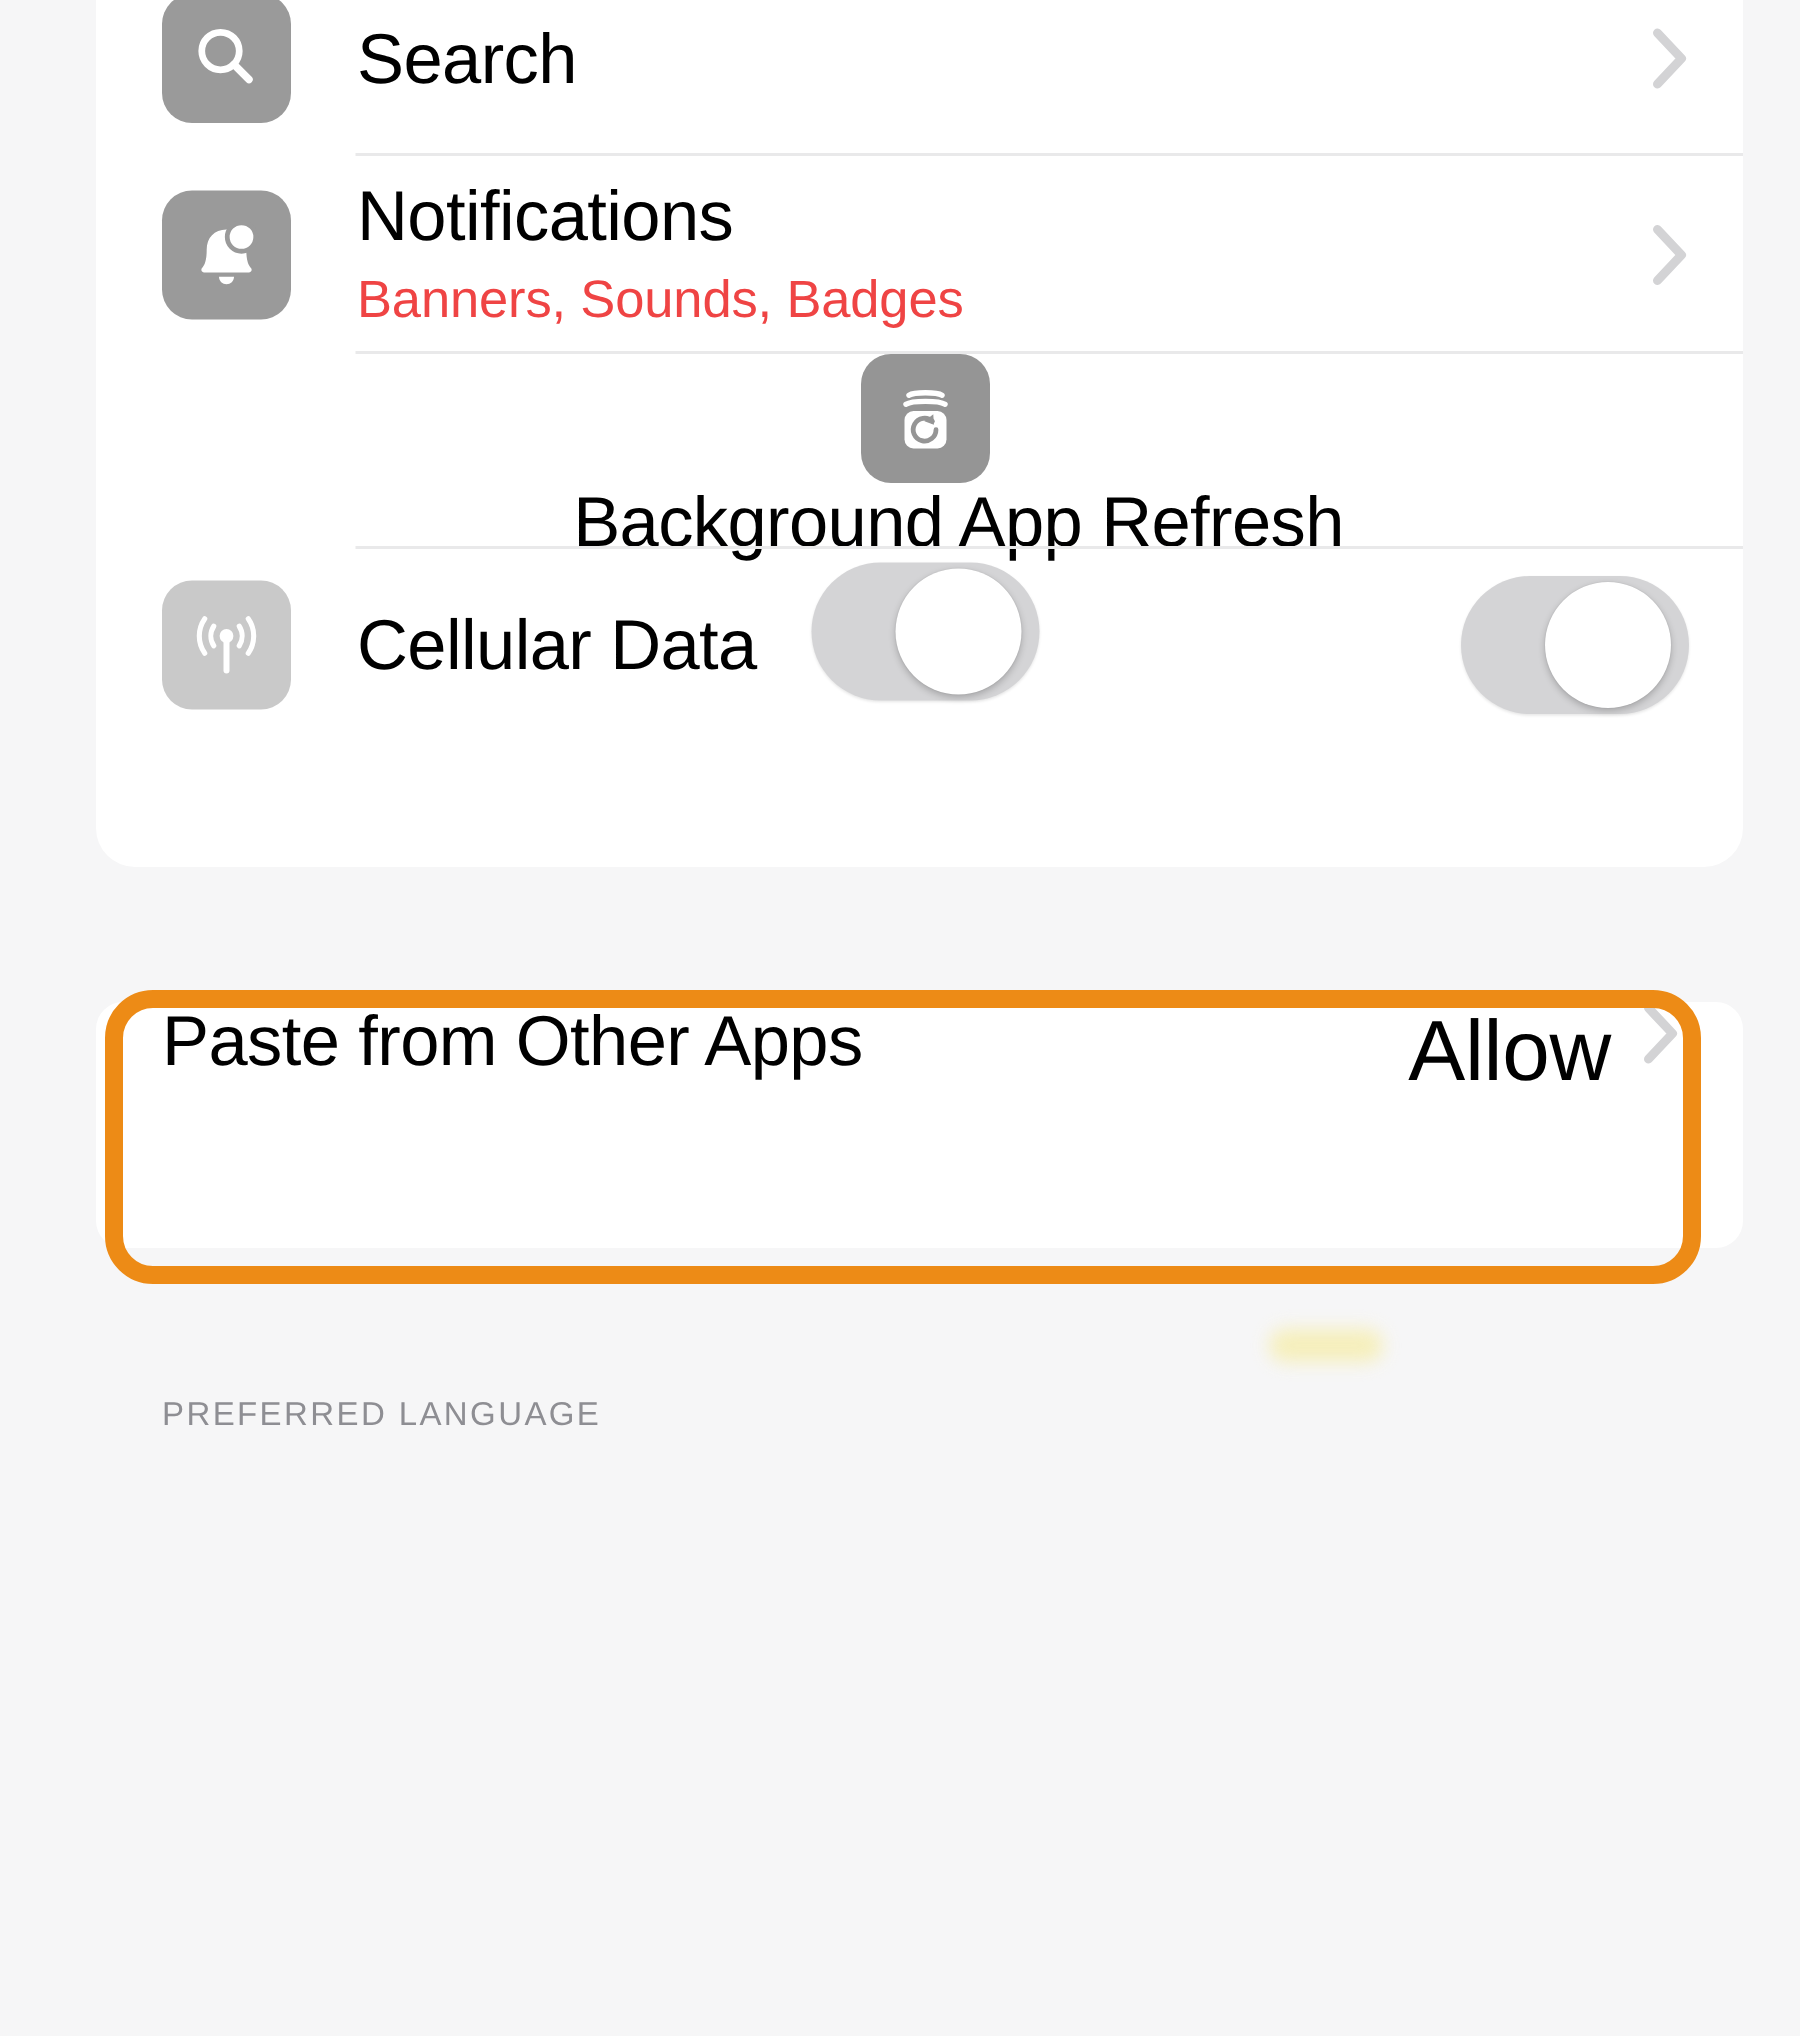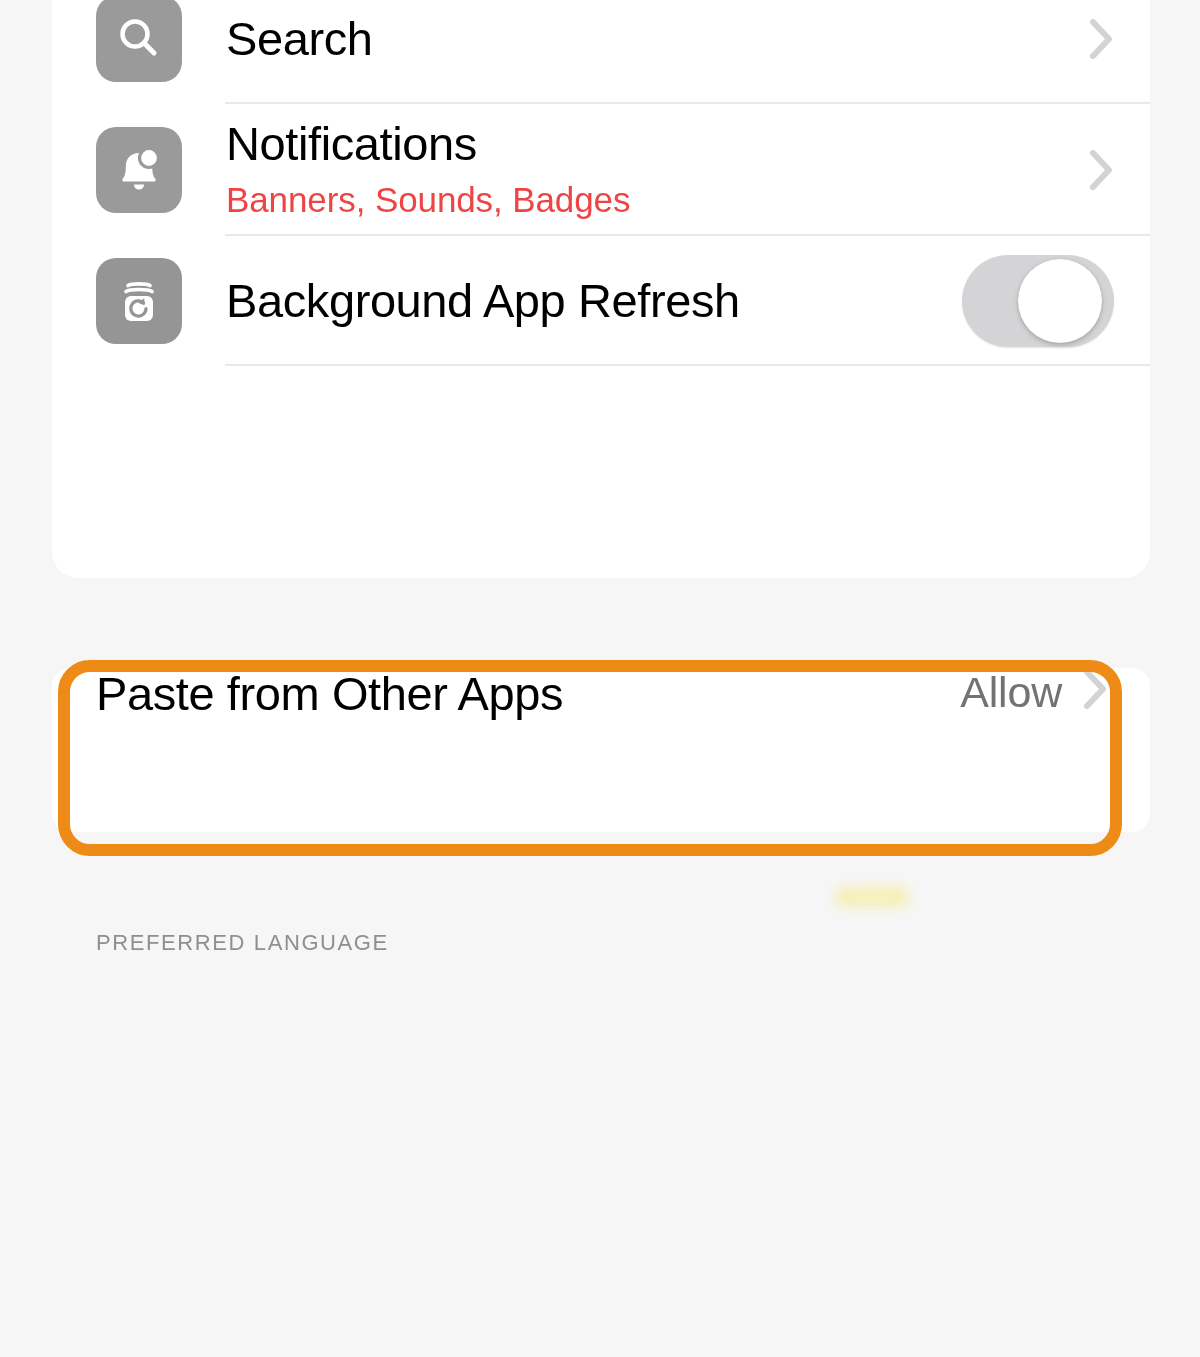--- a/index.html
+++ b/index.html
@@ -13,20 +13,21 @@
     font-family: "Liberation Sans", sans-serif;
     -webkit-font-smoothing: antialiased;
     overflow: hidden;
     position: relative;
   }
 
   .screen {
     position: relative;
     width: 1184px;
     height: 1357px;
+    margin-left: 12px;
   }
 
   
   .card {
     position: absolute;
     left: 52px;
     width: 1098px;
     background: #ffffff;
     border-radius: 26px;
     box-sizing: border-box;
@@ -40,21 +41,21 @@
     position: relative;
     display: flex;
     align-items: center;
     box-sizing: border-box;
     padding-left: 44px;
     padding-right: 36px;
     width: 100%;
   }
   .row-search        { height: 130px; }
   .row-notifications { height: 132px; }
-  .row-bgrefresh     { height: 130px; }
+  .row-bgrefresh     { height: 130px; flex-direction: column; }
   .row-cellular      { height: 128px; }
   .row-language      { height: 140px; }
 
   .sep {
     position: absolute;
     left: 173px;
     right: 0px;
     bottom: 0;
     height: 2px;
     background: #e9e9ea;
@@ -96,22 +97,22 @@
   .subtitle {
     font-size: 35px;
     color: #ef4444;
     letter-spacing: -0.1px;
     line-height: 1.25;
     margin-top: 8px;
     white-space: nowrap;
   }
 
   .value {
-    font-size: 43px;
-    color: #737373;
+    font-size: 57px;
+    color: #000000;
     letter-spacing: -0.2px;
     white-space: nowrap;
     margin-right: 22px;
   }
 
   
   .chev {
     flex: 0 0 auto;
     width: 24px;
     height: 42px;
@@ -245,20 +246,38 @@
       </div>
       <div class="labels">
         <div class="title">Background App Refresh</div>
       </div>
       <div class="toggle">
         <div class="knob"></div>
       </div>
       <div class="sep"></div>
     </div>
 
+    <div class="row row-cellular">
+      <div class="tile tile-light">
+        <svg width="58" height="58" viewBox="0 0 58 58">
+          <circle cx="29" cy="23" r="4.6" fill="#ffffff"></circle>
+          <line x1="29" y1="26" x2="29" y2="46" stroke="#ffffff" stroke-width="4" stroke-linecap="round"></line>
+          <path d="M20.5 16.5a12 12 0 0 0 0 13" fill="none" stroke="#ffffff" stroke-width="3.4" stroke-linecap="round"></path>
+          <path d="M37.5 16.5a12 12 0 0 1 0 13" fill="none" stroke="#ffffff" stroke-width="3.4" stroke-linecap="round"></path>
+          <path d="M14.5 11.5a20 20 0 0 0 0 23" fill="none" stroke="#ffffff" stroke-width="3.4" stroke-linecap="round"></path>
+          <path d="M43.5 11.5a20 20 0 0 1 0 23" fill="none" stroke="#ffffff" stroke-width="3.4" stroke-linecap="round"></path>
+        </svg>
+      </div>
+      <div class="labels">
+        <div class="title">Cellular Data</div>
+      </div>
+      <div class="toggle">
+        <div class="knob"></div>
+      </div>
+    </div>
 
   </div>
 
   <div class="card card-paste"></div>
 
   <div class="row-paste">
     <div class="labels" style="margin-left:0;">
       <div class="title">Paste from Other Apps</div>
     </div>
     <div class="value">Allow</div>

